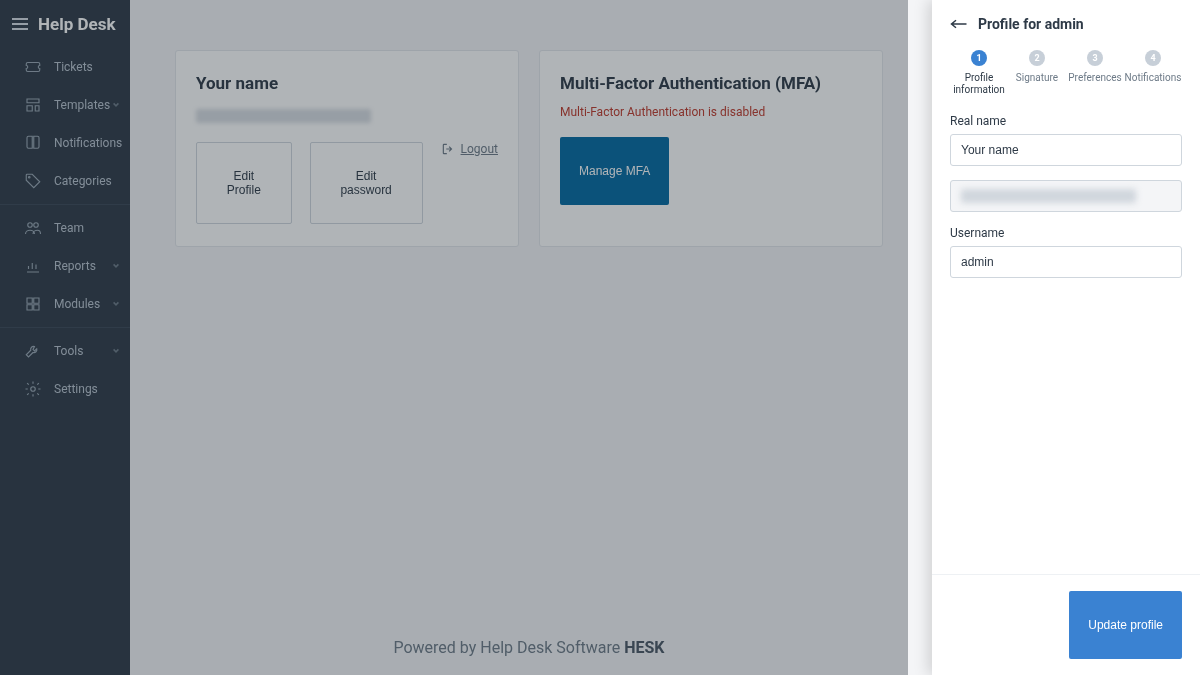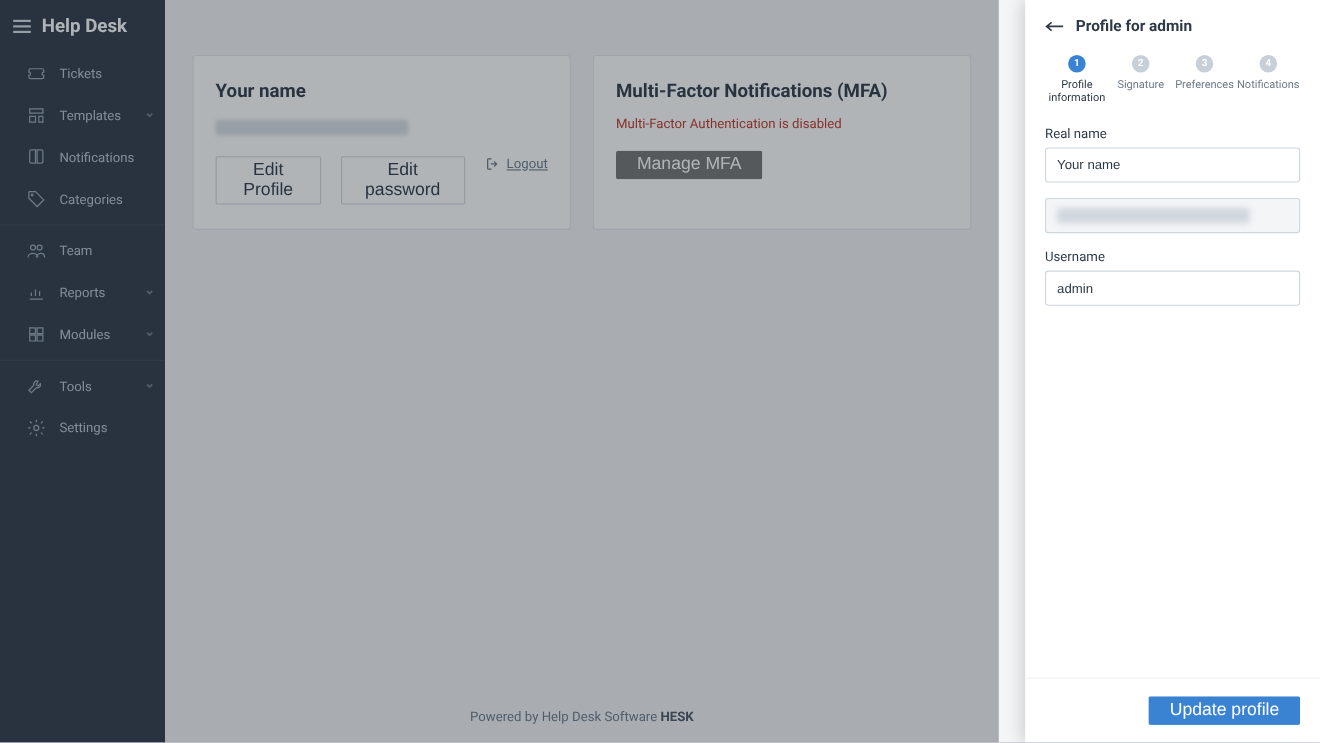--- a/index.html
+++ b/index.html
@@ -10,21 +10,21 @@
   width: 1200px;
   height: 675px;
   overflow: hidden;
   position: relative;
 }
 
 
 .sidebar {
   position: absolute;
   left: 0; top: 0;
-  width: 150px;
+  width: 130px;
   height: 675px;
   background: #2e3a47;
   color: #b9c3cf;
   display: flex;
   flex-direction: column;
 }
 .sidebar-header {
   display: flex;
   align-items: center;
   gap: 10px;
@@ -74,39 +74,39 @@
   background: #d9dde3;
   color: transparent;
   filter: blur(2px);
   border-radius: 2px;
   font-size: 12px;
   padding: 0 2px;
 }
 .mfa-disabled { color: #c0392b; font-size: 12px; }
 .card-actions { display: flex; gap: 18px; margin-top: 18px; }
 .btn {
-  font-size: 16px;
-  padding: 3px 18px;
+  font-size: 12px;
+  padding: 26px 18px;
   border-radius: 2px;
   cursor: pointer;
   border: 1px solid transparent;
 }
 .btn-outline { border-color: #cfd6dd; background: #fff; color: #2e3a47; }
-.btn-dark { background: #737373; color: #fff; }
+.btn-dark { background: #0369a1; color: #fff; }
 .btn-primary { background: #3a82d2; color: #fff; }
 .logout-link { display: inline-flex; gap: 6px; color: #6d7a87; font-size: 12px; text-decoration: underline; cursor: pointer; }
 .logout-link svg { width: 14px; height: 14px; stroke: #6d7a87; fill: none; stroke-width: 2; }
 
 .footer {
   position: absolute;
   bottom: 14px;
   left: 0;
   width: 100%;
   text-align: center;
-  font-size: 12px;
+  font-size: 16px;
   color: #6d7a87;
   line-height: 1.6;
 }
 .footer a { color: #6d7a87; }
 .footer .brand-hesk { font-weight: 700; color: #4a5665; }
 
 
 .scrim {
   position: absolute;
   left: 0; top: 0;
@@ -307,21 +307,21 @@
         <span class="logout-link">
           <svg viewBox="0 0 24 24">
               <path d="M10 4H5a1 1 0 00-1 1v14a1 1 0 001 1h5M14 8l4 4-4 4M18 12H9"></path>
             </svg>
           <span>Logout</span>
         </span>
       </div>
     </div>
 
     <div class="card">
-      <h2>Multi-Factor Notifications (MFA)</h2>
+      <h2>Multi-Factor Authentication (MFA)</h2>
       <div class="mfa-disabled">Multi-Factor Authentication is disabled</div>
       <div class="card-actions">
         <button class="btn btn-dark">Manage MFA</button>
       </div>
     </div>
   </div>
 
   <div class="footer">
     <div>
       <span>Powered by </span><a>Help Desk Software</a><span class="brand-hesk"> HESK</span>

